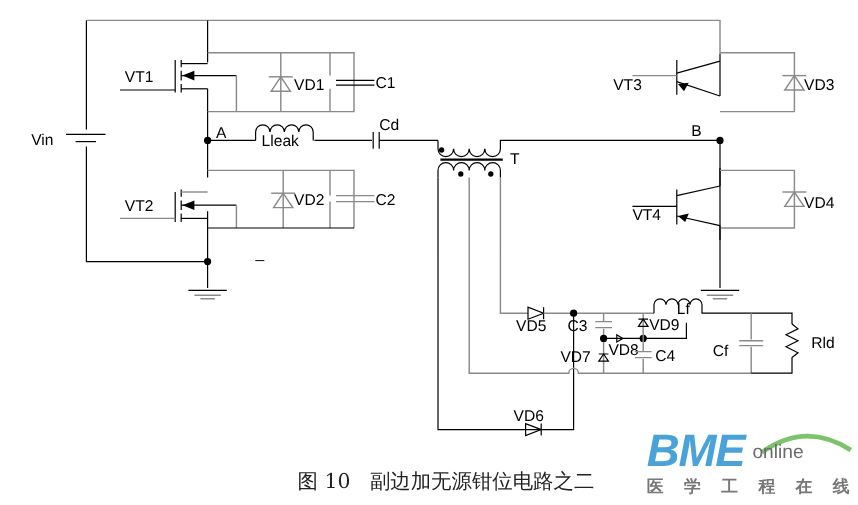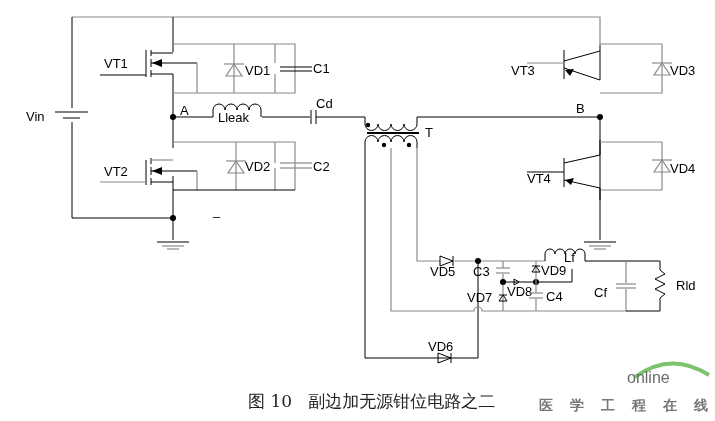--- a/index.html
+++ b/index.html
@@ -215,15 +215,16 @@
     <line class="wg" x1="594" y1="249" x2="606" y2="249"></line>
   </g>
 </svg>
 
 <div class="caption">图 10   副边加无源钳位电路之二</div>
 
 <div class="logo">
   <svg class="logo-arc" viewBox="0 0 82 22">
     <path d="M4 20 Q40 -6 78 18" stroke="#7cc36b" stroke-width="4" fill="none"></path>
   </svg>
+  <span class="logo-bme">BME</span>
   <span class="logo-online">online</span>
   <span class="logo-sub">医学工程在线</span>
 </div>
 
 </body></html>

